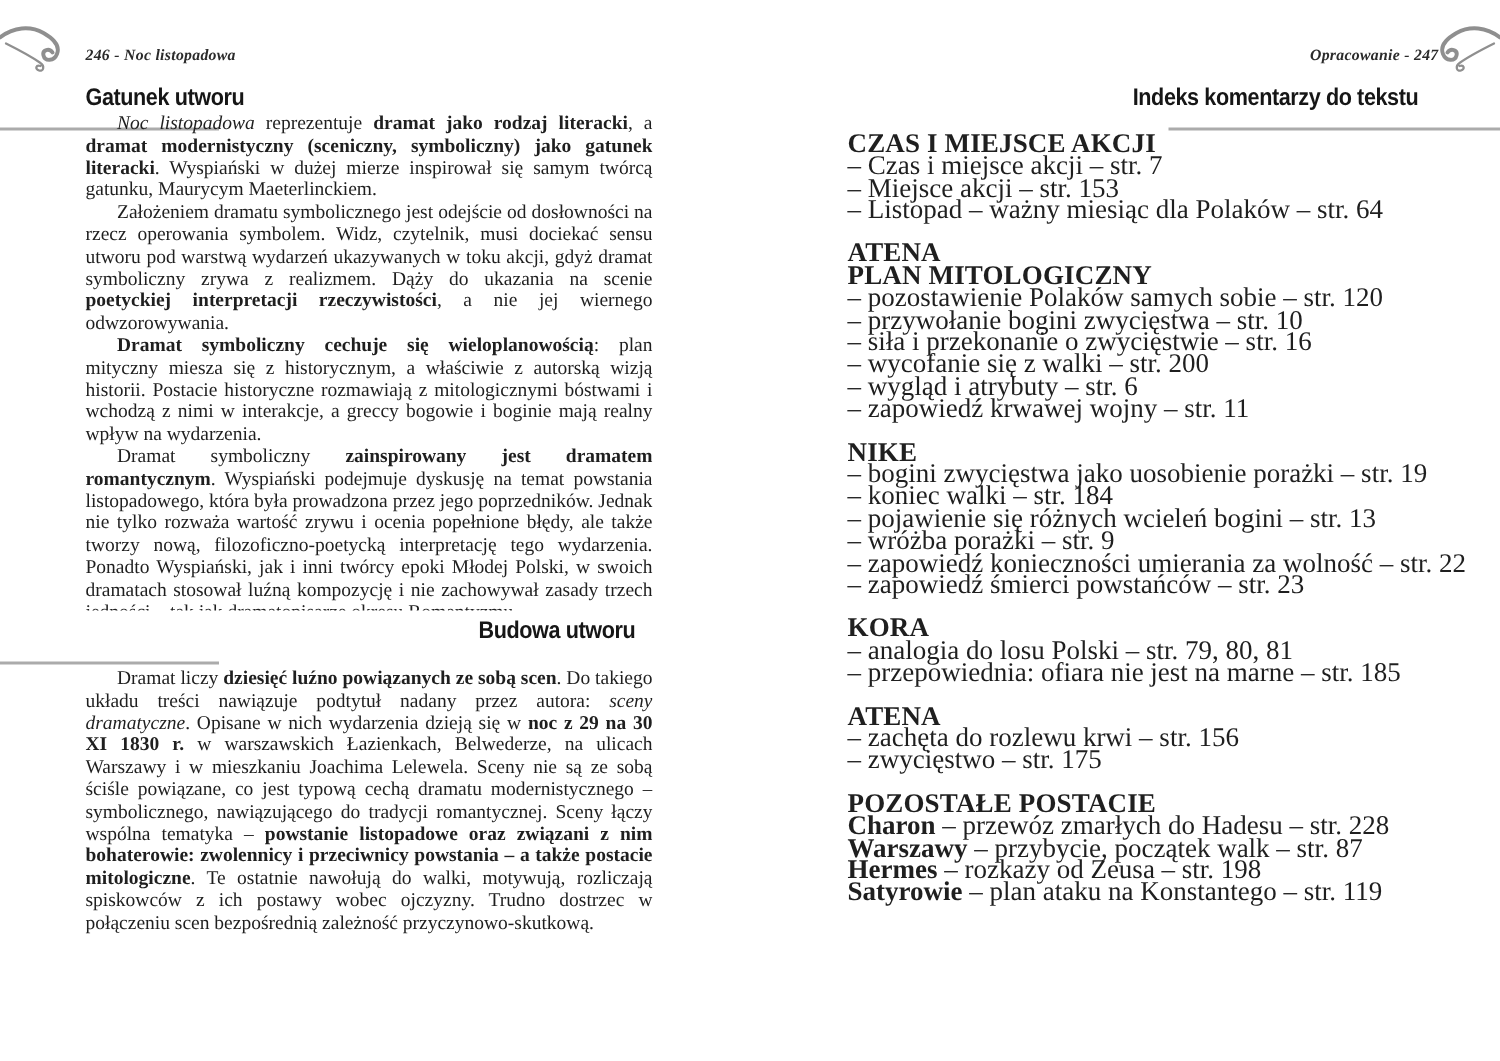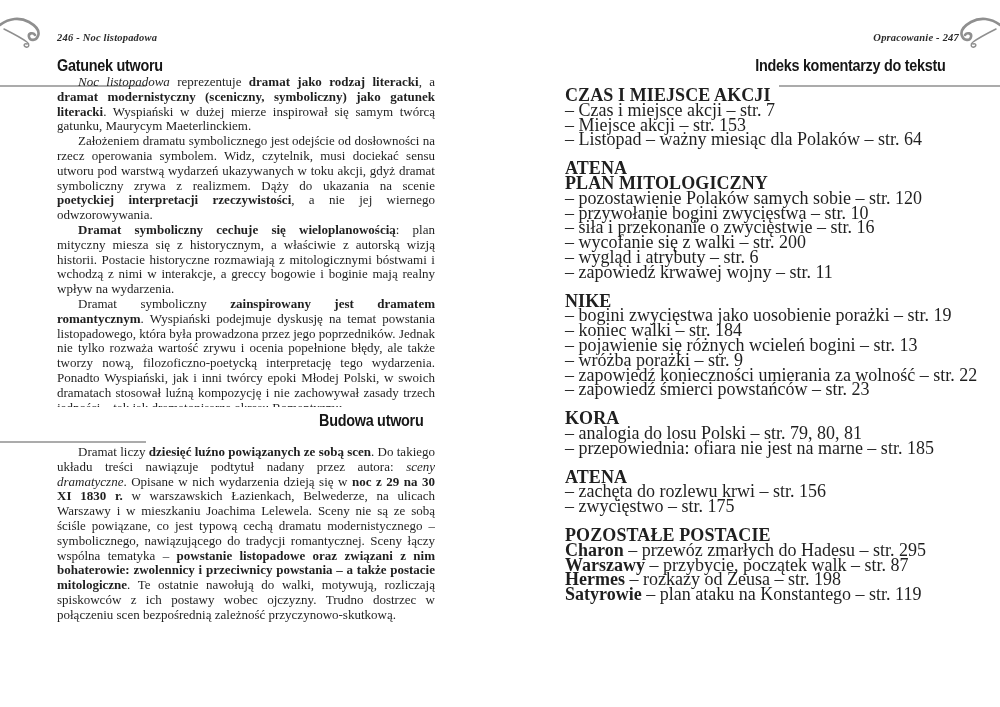--- a/index.html
+++ b/index.html
@@ -185,21 +185,21 @@
             <div class="idx-item">– zachęta do rozlewu krwi – str. 156</div>
             <div class="idx-item">– zwycięstwo – str. 175</div>
           </div>
       </div>
 
       <div class="idx-group">
         <div>
             <div class="idx-head">POZOSTAŁE POSTACIE</div>
           </div>
         <div>
-            <div class="idx-item"><span class="b">Charon</span><span> – przewóz zmarłych do Hadesu – str. 295</span></div>
+            <div class="idx-item"><span class="b">Charon</span><span> – przewóz zmarłych do Hadesu – str. 228</span></div>
             <div class="idx-item"><span class="b">Warszawy</span><span> – przybycie, początek walk – str. 87</span></div>
             <div class="idx-item"><span class="b">Hermes</span><span> – rozkazy od Zeusa – str. 198</span></div>
             <div class="idx-item"><span class="b">Satyrowie</span><span> – plan ataku na Konstantego – str. 119</span></div>
           </div>
       </div>
     </div>
   </div>
 
 </div>
 

